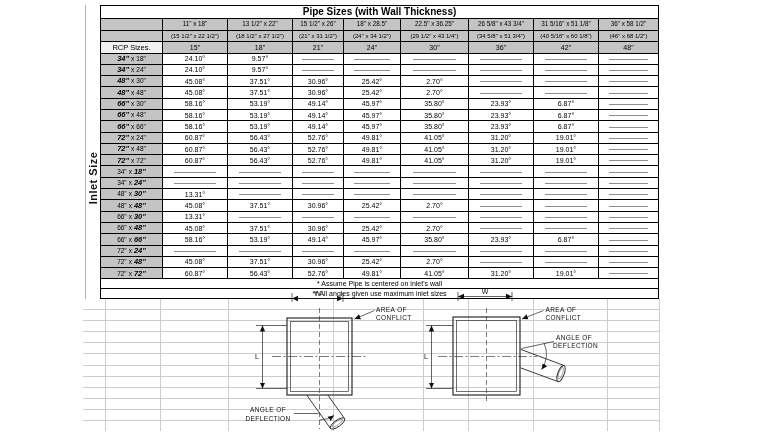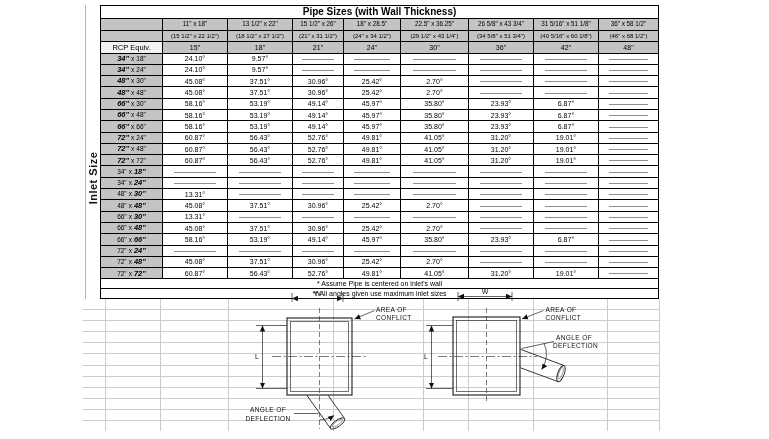--- a/index.html
+++ b/index.html
@@ -99,21 +99,21 @@
           <td class="hdr hdr2">(15 1/2" x 22 1/2")</td>
           <td class="hdr hdr2">(18 1/2" x 27 1/2")</td>
           <td class="hdr hdr2">(21" x 31 1/2")</td>
           <td class="hdr hdr2">(24" x 34 1/2")</td>
           <td class="hdr hdr2">(29 1/2" x 43 1/4")</td>
           <td class="hdr hdr2">(34 5/8" x 51 3/4")</td>
           <td class="hdr hdr2">(40 5/16" x 60 1/8")</td>
           <td class="hdr hdr2">(46" x 68 1/2")</td>
         </tr>
         <tr class="r-hdr">
-          <td class="rcp-lbl">RCP Equiv.</td>
+          <td class="rcp-lbl">RCP Sizes.</td>
           <td class="hdr" style="font-size: 7px;">15"</td>
           <td class="hdr" style="font-size: 7px;">18"</td>
           <td class="hdr" style="font-size: 7px;">21"</td>
           <td class="hdr" style="font-size: 7px;">24"</td>
           <td class="hdr" style="font-size: 7px;">30"</td>
           <td class="hdr" style="font-size: 7px;">36"</td>
           <td class="hdr" style="font-size: 7px;">42"</td>
           <td class="hdr" style="font-size: 7px;">48"</td>
         </tr>
         <tr class="r-data">

